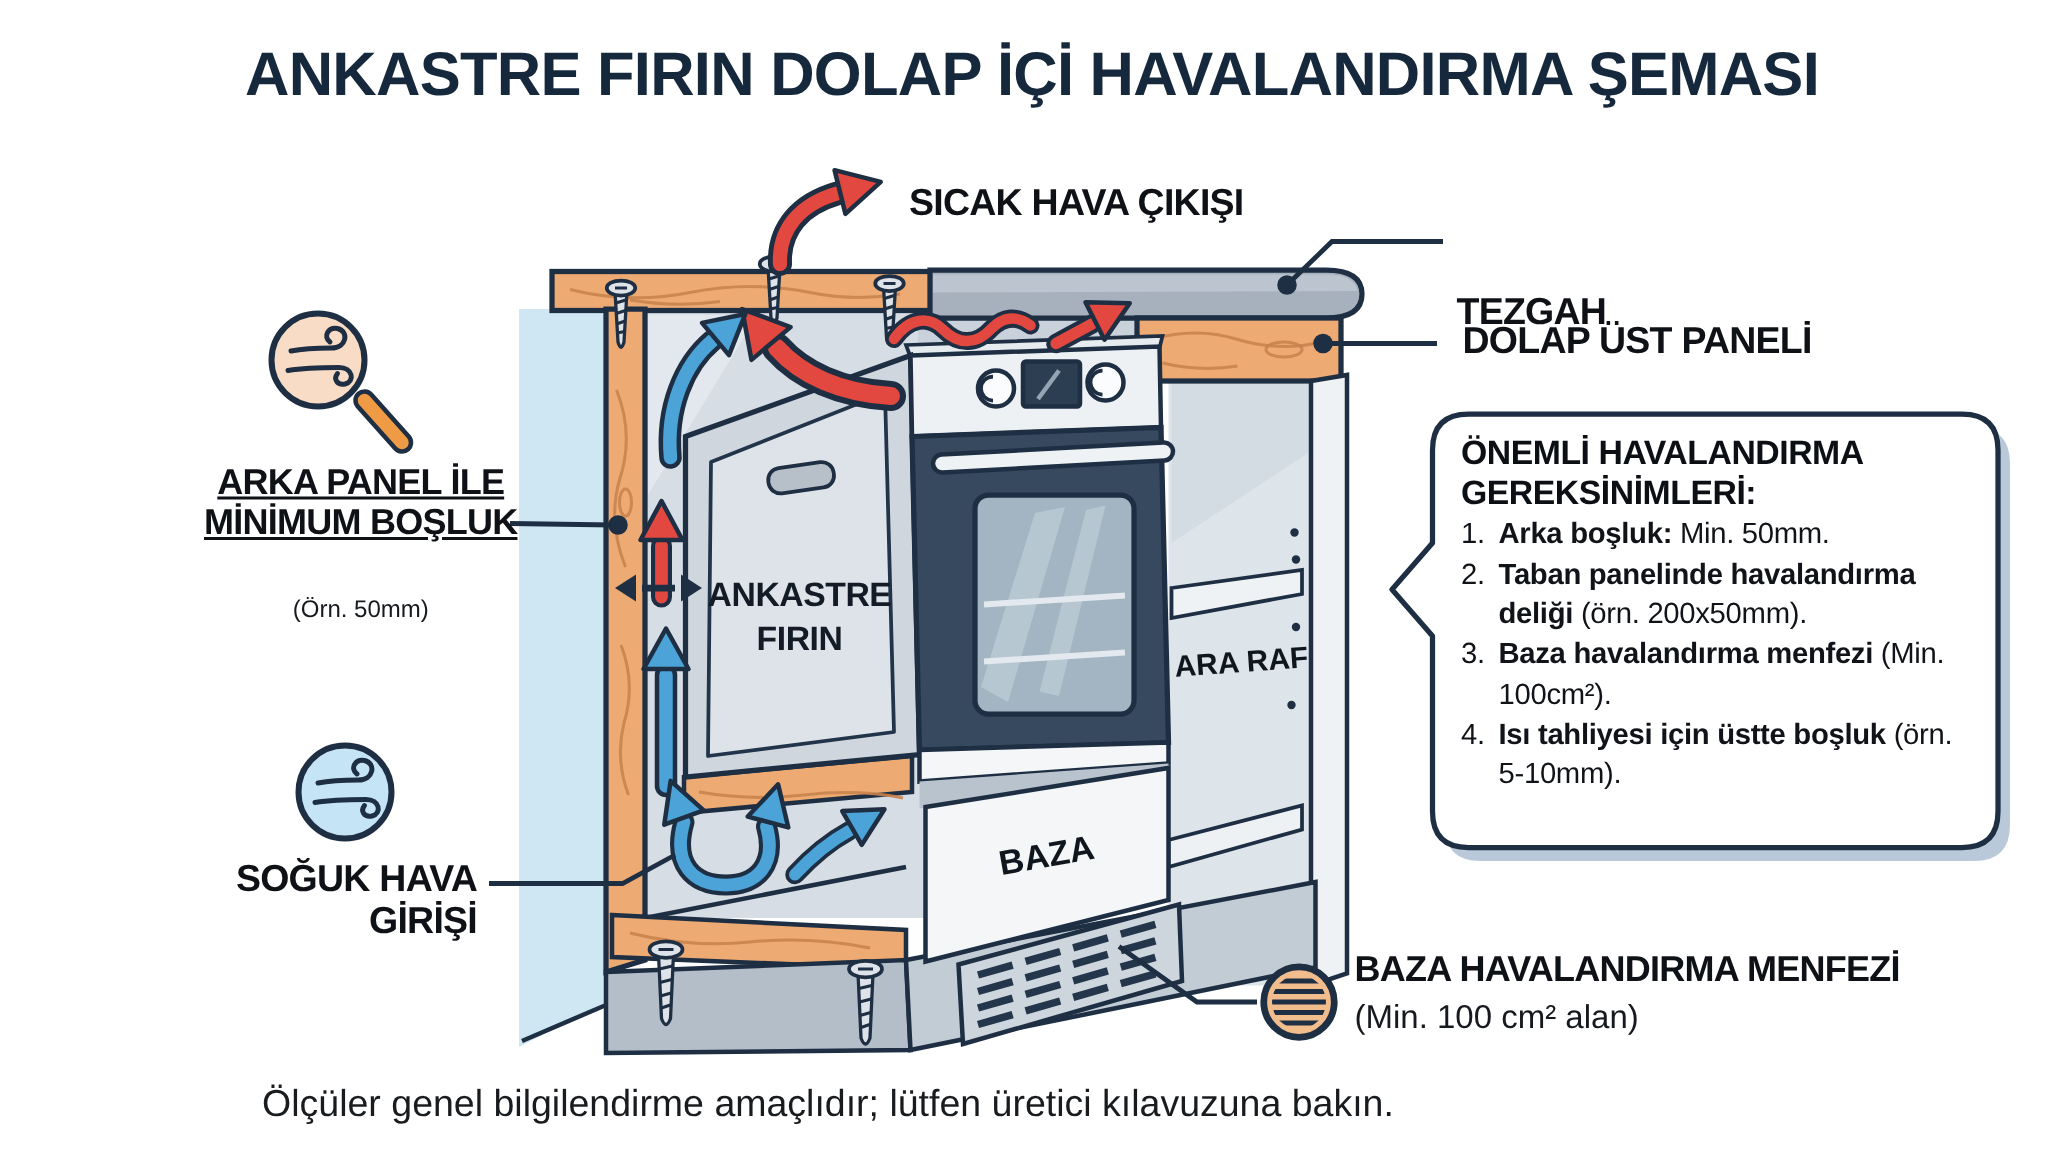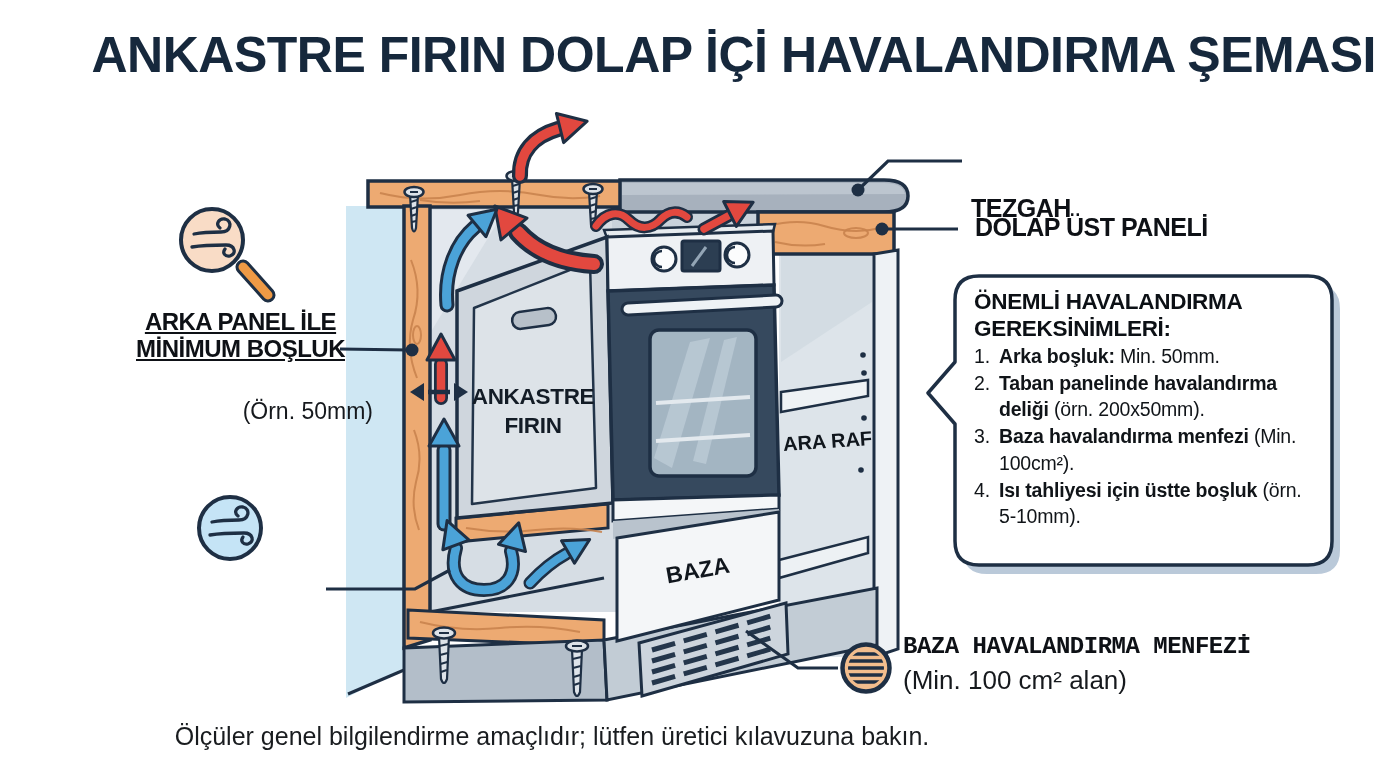--- a/index.html
+++ b/index.html
@@ -1,31 +1,31 @@
 <!DOCTYPE html>
 <html><head>
 <meta charset="utf-8">
 <style>
   html,body{margin:0;padding:0;background:#fff;}
   #stage{position:relative;width:1376px;height:768px;background:#ffffff;overflow:hidden;
          font-family:"Liberation Sans","DejaVu Sans",sans-serif;color:#111;}
   #scene{position:absolute;left:0;top:0;width:1376px;height:768px;}
   .abs{position:absolute;}
   .lbl{font-weight:700;color:#0e1116;letter-spacing:-0.5px;line-height:1.12;}
-  #title{left:0;top:26px;width:1376px;text-align:right;font-size:50px;font-weight:700;
+  #title{left:0;top:26px;width:1376px;text-align:center;font-size:41px;font-weight:700;
          color:#16283c;letter-spacing:-0.5px;}
   #hot-air-label{left:606px;top:121px;font-size:25px;}
   #tezgah-label{left:971px;top:146px;font-size:25px;margin-top:48px;}
   #dolap-ust-label{left:975px;top:213px;font-size:25px;}
   #arka-panel-label{left:108px;top:309px;width:265px;text-align:center;font-size:24px;text-decoration:underline;}
-  #arka-panel-note{left:108px;top:398px;width:265px;text-align:right;font-size:23px;
+  #arka-panel-note{left:108px;top:398px;width:265px;text-align:center;font-size:16px;
                    font-weight:400;color:#16191d;}
   #soguk-label{left:118px;top:572px;width:200px;text-align:right;font-size:25px;}
-  #menfez-label{left:903px;top:634px;font-size:24px;font-family:Liberation Mono, monospace;}
-  #menfez-note{left:903px;top:665px;font-size:26px;font-weight:400;color:#16191d;}
+  #menfez-label{left:903px;top:634px;font-size:24px;}
+  #menfez-note{left:903px;top:665px;font-size:22px;font-weight:400;color:#16191d;}
   #req-content{left:974px;top:288px;width:348px;}
   #req-title{font-size:22.5px;font-weight:700;color:#0c1015;line-height:1.2;letter-spacing:-0.3px;}
   .req-item{display:flex;font-size:19.5px;line-height:1.34;color:#101418;letter-spacing:-0.2px;margin-top:1px;}
   .req-num{width:25px;flex:none;}
   .req-text b{font-weight:700;}
   #footnote{left:0;top:722px;width:1104px;text-align:center;font-size:25px;font-weight:400;color:#191c1f;}
   svg text{font-family:"Liberation Sans","DejaVu Sans",sans-serif;}
 </style>
 </head>
 <body>
@@ -281,29 +281,34 @@
       <line x1="846" y1="654" x2="886" y2="654"></line>
       <line x1="846" y1="661" x2="886" y2="661"></line>
       <line x1="846" y1="668" x2="886" y2="668"></line>
       <line x1="846" y1="675" x2="886" y2="675"></line>
       <line x1="846" y1="682" x2="886" y2="682"></line>
     </g>
   </g>
 </svg>
 
 <div id="title" class="abs">ANKASTRE FIRIN DOLAP İÇİ HAVALANDIRMA ŞEMASI</div>
+<div id="hot-air-label" class="abs lbl">SICAK HAVA ÇIKIŞI</div>
 <div id="tezgah-label" class="abs lbl">TEZGAH</div>
 <div id="dolap-ust-label" class="abs lbl">DOLAP ÜST PANELİ</div>
 
 <div id="arka-panel-label" class="abs lbl">
   <div>ARKA PANEL İLE</div>
   <div>MİNİMUM BOŞLUK</div>
 </div>
 <div id="arka-panel-note" class="abs">(Örn. 50mm)</div>
 
+<div id="soguk-label" class="abs lbl">
+  <div>SOĞUK HAVA</div>
+  <div>GİRİŞİ</div>
+</div>
 
 <div id="menfez-label" class="abs lbl">BAZA HAVALANDIRMA MENFEZİ</div>
 <div id="menfez-note" class="abs">(Min. 100 cm² alan)</div>
 
 <div id="req-content" class="abs">
   <div id="req-title">
     <div>ÖNEMLİ HAVALANDIRMA</div>
     <div>GEREKSİNİMLERİ:</div>
   </div>
   <div class="req-item">

